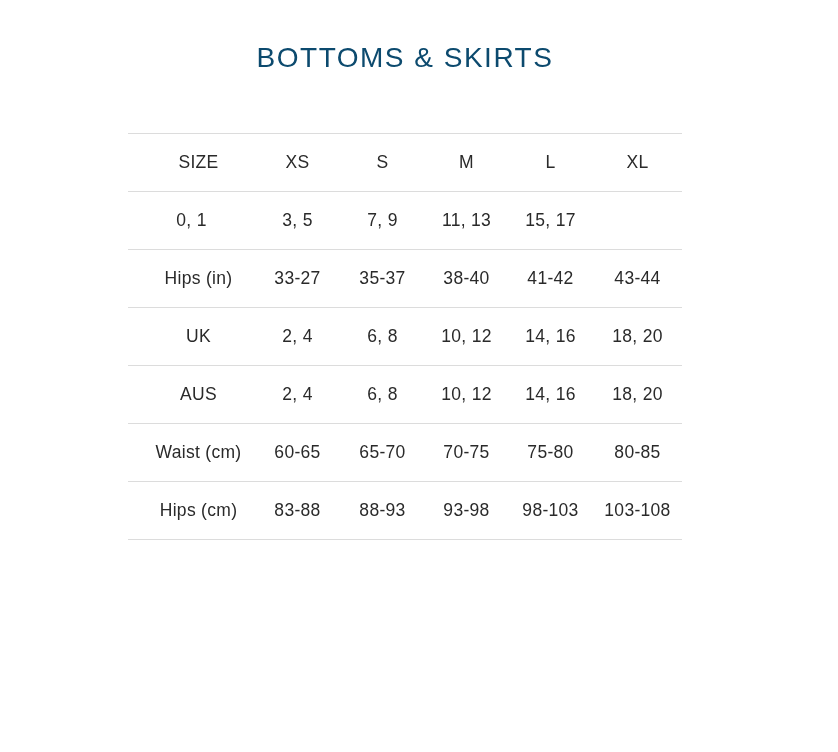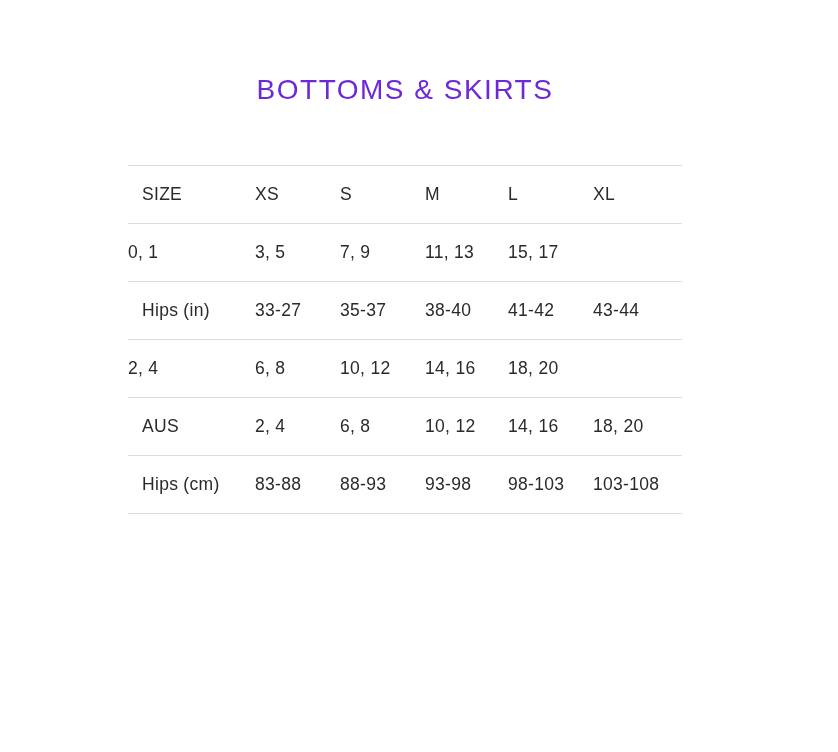--- a/index.html
+++ b/index.html
@@ -15,41 +15,42 @@
     font-family: "Liberation Sans", "DejaVu Sans", sans-serif;
     color: #2a2a2a;
   }
   .content {
     position: absolute;
     left: 128px;
     top: 0;
     width: 554px;
   }
   .page-title {
-    margin-top: 70px;
+    margin-top: 38px;
     height: 40px;
     text-align: center;
     font-size: 28px;
     font-weight: 400;
     letter-spacing: 1.5px;
-    color: #6d28d9;
+    color: #0c4a6e;
     line-height: 40px;
     white-space: nowrap;
   }
   .size-table {
     margin-top: 55px;
     width: 554px;
     border-top: 1px solid #dcdcdc;
   }
   .tr {
     display: grid;
     grid-template-columns: 127px 85px 85px 83px 85px auto;
     height: 57px;
     align-items: center;
     border-bottom: 1px solid #dcdcdc;
+    text-align: center;
   }
   .td {
     font-size: 17.5px;
     letter-spacing: 0.3px;
     color: #2a2a2a;
     white-space: nowrap;
   }
   .td.label {
     padding-left: 14px;
   }
@@ -84,37 +85,46 @@
     <div class="tr">
       <div class="td label">Hips (in)</div>
       <div class="td">33-27</div>
       <div class="td">35-37</div>
       <div class="td">38-40</div>
       <div class="td">41-42</div>
       <div class="td">43-44</div>
     </div>
 
     <div class="tr">
+      <div class="td label">UK</div>
       <div class="td">2, 4</div>
       <div class="td">6, 8</div>
       <div class="td">10, 12</div>
       <div class="td">14, 16</div>
       <div class="td">18, 20</div>
     </div>
 
 
     <div class="tr">
       <div class="td label">AUS</div>
       <div class="td">2, 4</div>
       <div class="td">6, 8</div>
       <div class="td">10, 12</div>
       <div class="td">14, 16</div>
       <div class="td">18, 20</div>
     </div>
 
+    <div class="tr">
+      <div class="td label">Waist (cm)</div>
+      <div class="td">60-65</div>
+      <div class="td">65-70</div>
+      <div class="td">70-75</div>
+      <div class="td">75-80</div>
+      <div class="td">80-85</div>
+    </div>
 
     <div class="tr">
       <div class="td label">Hips (cm)</div>
       <div class="td">83-88</div>
       <div class="td">88-93</div>
       <div class="td">93-98</div>
       <div class="td">98-103</div>
       <div class="td">103-108</div>
     </div>
 

